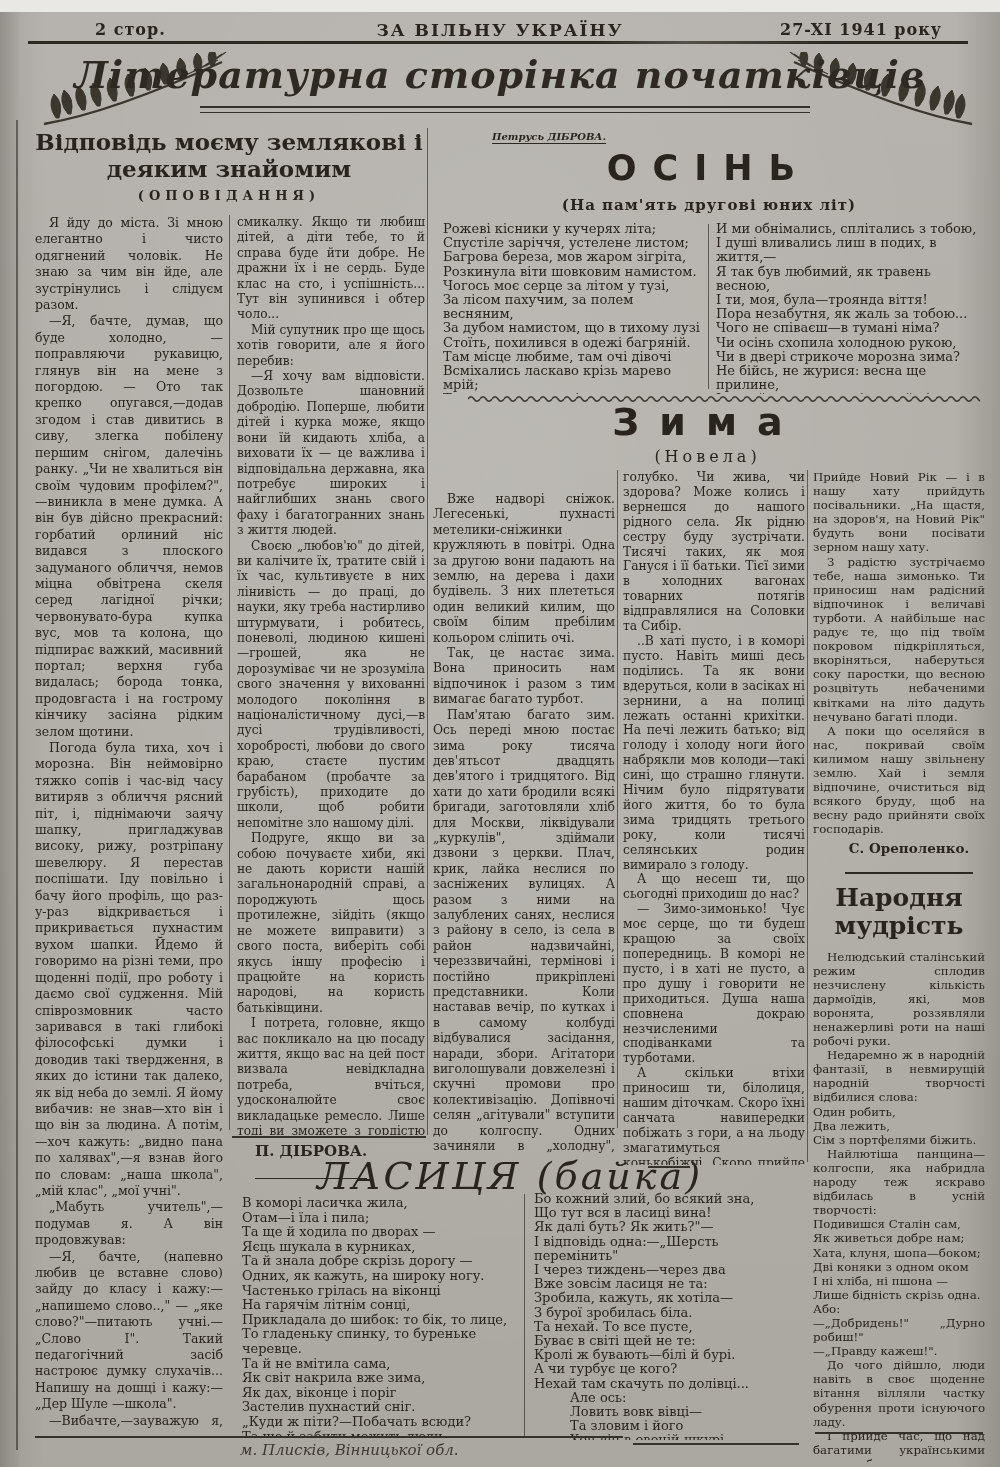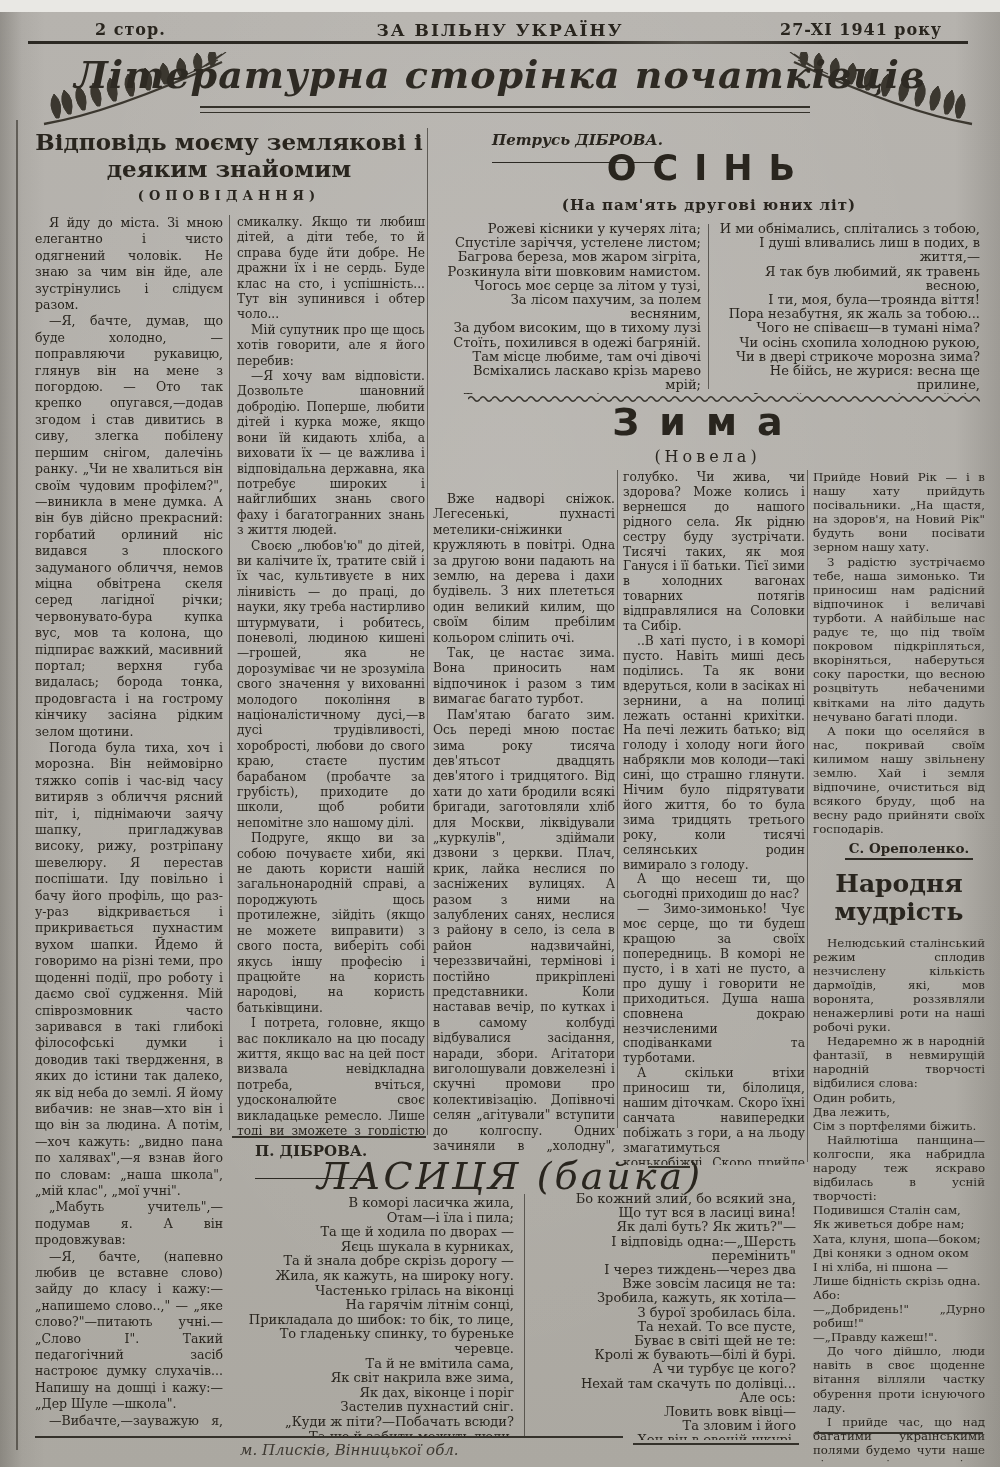--- a/index.html
+++ b/index.html
@@ -27,58 +27,58 @@
     font-style:italic;font-size:38px;font-weight:bold;letter-spacing:1px;color:#2e2a23;}
   #hr-banner{top:106px;left:200px;width:610px;height:4px;background:transparent;
     border-top:2px solid #34312a;border-bottom:1px solid #34312a;}
   .wheat{position:absolute;top:52px;width:190px;height:78px;}
   #wheat-left{left:38px;}
   #wheat-right{right:22px;transform:scaleX(-1);}
 
   
   .para{margin:0;text-indent:14px;text-align:justify;white-space:pre-line;}
   .cont > p:first-child{text-indent:0;}
-  .vline{margin:0;text-indent:0;white-space:normal;text-align:right;}
+  .vline{margin:0;text-indent:0;white-space:normal;}
   .col{position:absolute;overflow:hidden;}
   .vr{position:absolute;width:1px;background:rgba(45,42,35,0.65);}
 
   
   #art-title{position:absolute;top:128px;left:30px;width:398px;text-align:center;
     font-weight:bold;font-size:23px;line-height:1.18;}
   #art-sub{position:absolute;top:188px;left:30px;width:398px;text-align:center;
     font-weight:bold;font-size:13px;letter-spacing:5px;}
   #art-col1{top:215px;left:35px;width:188px;height:1216px;font-size:12.5px;line-height:16.4px;}
   #art-col2{top:215px;left:237px;width:188px;height:920px;font-size:12.2px;line-height:15.4px;}
   #vr-main{left:427px;top:128px;height:1007px;}
   #vr-art{left:229px;top:215px;height:915px;}
 
   
   #osin-author{position:absolute;top:131px;left:492px;font-weight:bold;font-style:italic;
-    font-size:15px;border-bottom:1.5px solid #2c2923;padding-bottom:13px;}
+    font-size:10px;border-bottom:1.5px solid #2c2923;padding-bottom:1px;}
   #osin-title{position:absolute;top:148px;left:435px;width:548px;text-align:center;
     font-weight:bold;font-size:35px;letter-spacing:16px;font-family:"DejaVu Sans",sans-serif;}
   #osin-sub{position:absolute;top:196px;left:435px;width:548px;text-align:center;
     font-weight:bold;font-size:15px;letter-spacing:1px;}
   #osin-left{top:222px;left:443px;width:258px;font-size:13px;line-height:14.2px;height:172px;}
   #osin-right{top:222px;left:716px;width:264px;font-size:13px;line-height:14.2px;height:172px;}
   #vr-poem{left:708px;top:224px;height:165px;}
   #wavy-poem{position:absolute;top:394px;left:468px;}
 
   
   #zyma-title{position:absolute;top:400px;left:430px;width:555px;text-align:center;
     font-weight:bold;font-size:38px;letter-spacing:20px;font-family:"DejaVu Sans",sans-serif;}
   #zyma-sub{position:absolute;top:447px;left:430px;width:555px;text-align:center;
     font-size:16px;letter-spacing:4px;}
   #zyma-col1{top:492px;left:433px;width:182px;height:662px;font-size:12.3px;line-height:15.4px;}
   #zyma-col2{top:470px;left:623px;width:182px;height:695px;font-size:12.3px;line-height:14.9px;}
   #zyma-col3{top:470px;left:813px;width:172px;height:992px;font-size:11.8px;line-height:14.1px;}
   #vr-z1{left:617px;top:470px;height:658px;}
   #vr-z2{left:807px;top:470px;height:692px;}
   #zyma-sig-wrap{text-align:center;margin:5px 0 10px 0;}
-  #zyma-sig{display:inline-block;font-weight:bold;font-size:13.5px;border-bottom:2px solid #2c2923;padding:0 4px 2px 4px;margin-left:20px;}
+  #zyma-sig{display:inline-block;font-weight:bold;font-size:13.5px;border-bottom:2px solid #2c2923;padding:0 4px 16px 4px;margin-left:20px;}
 
   
   #folk-title{font-weight:bold;font-size:25px;line-height:1.12;text-align:center;margin:4px 0 10px 0;}
   #hr-folk-end{top:1432px;left:815px;width:168px;height:2px;}
 
   
   #fable-author{position:absolute;top:1142px;left:255px;font-weight:bold;font-size:15px;
     border-bottom:1.5px solid #2c2923;padding-bottom:18px;}
   #fable-title{position:absolute;top:1154px;left:230px;width:560px;text-align:center;
     font-style:italic;font-size:38px;letter-spacing:3px;}
@@ -175,21 +175,21 @@
   <div id="osin-author">Петрусь ДІБРОВА.</div>
   <div id="osin-title">ОСІНЬ</div>
   <div id="osin-sub">(На пам'ять другові юних літ)</div>
   <div class="col" id="osin-left">
       <div class="vline">Рожеві кісники у кучерях літа;</div>
       <div class="vline">Спустіле заріччя, устелене листом;</div>
       <div class="vline">Багрова береза, мов жаром зігріта,</div>
       <div class="vline">Розкинула віти шовковим намистом.</div>
       <div class="vline">Чогось моє серце за літом у тузі,</div>
       <div class="vline">За лісом пахучим, за полем весняним,</div>
-      <div class="vline">За дубом високим, що в тихому лузі</div>
+      <div class="vline">За дубом намистом, що в тихому лузі</div>
       <div class="vline">Стоїть, похилився в одежі багряній.</div>
       <div class="vline">Там місце любиме, там очі дівочі</div>
       <div class="vline">Всміхались ласкаво крізь марево мрій;</div>
       <div class="vline">Там руки тремтливі тяглись серед ночі,</div>
     </div>
   <div class="col" id="osin-right">
       <div class="vline">Й ми обнімались, сплітались з тобою,</div>
       <div class="vline">І душі вливались лиш в подих, в життя,—</div>
       <div class="vline">Я так був любимий, як травень весною,</div>
       <div class="vline">І ти, моя, була—троянда віття!</div>
@@ -262,21 +262,21 @@
   <div class="hr" id="hr-col2end"></div>
   <div class="hr" id="hr-colb"></div>
   <div id="fable-author">П. ДІБРОВА.</div>
   <div id="fable-title">ЛАСИЦЯ  (байка)</div>
   <div class="col" id="fable-col1">
       <div class="vline">В коморі ласичка жила,</div>
       <div class="vline">Отам—і їла і пила;</div>
       <div class="vline">Та ще й ходила по дворах —</div>
       <div class="vline">Яєць шукала в курниках,</div>
       <div class="vline">Та й знала добре скрізь дорогу —</div>
-      <div class="vline">Жила, як кажуть, на широку ногу.</div>
+      <div class="vline">Одних, як кажуть, на широку ногу.</div>
       <div class="vline">Частенько грілась на віконці</div>
       <div class="vline">На гарячім літнім сонці,</div>
       <div class="vline">Прикладала до шибок: то бік, то лице,</div>
       <div class="vline">То гладеньку спинку, то буреньке черевце.</div>
       <div class="vline">Та й не вмітила сама,</div>
       <div class="vline">Як світ накрила вже зима,</div>
       <div class="vline">Як дах, віконце і поріг</div>
       <div class="vline">Застелив пухнастий сніг.</div>
       <div class="vline">„Куди ж піти?—Побачать всюди?</div>
       <div class="vline">Та ще й забити можуть люди,</div>

